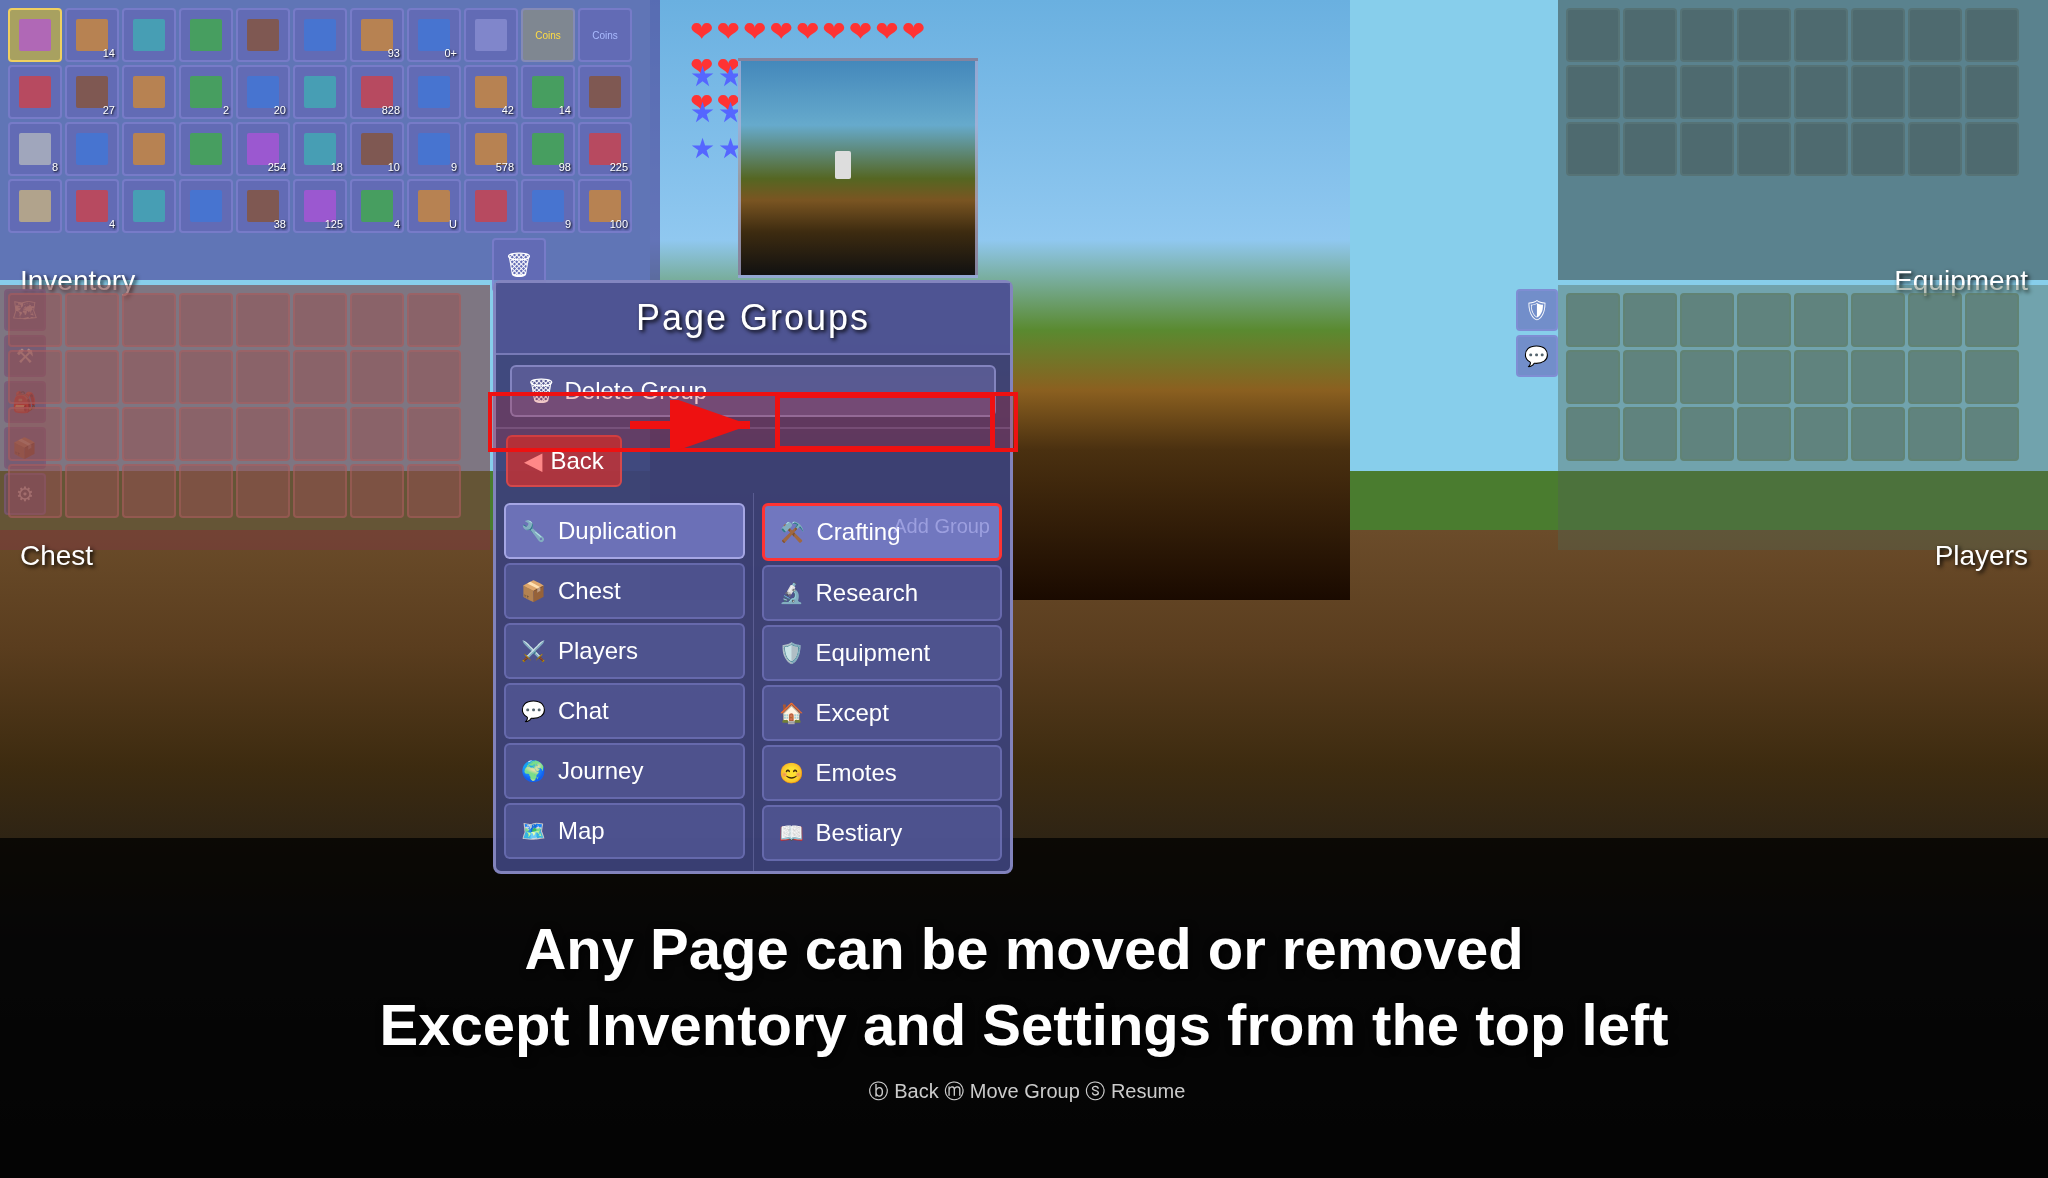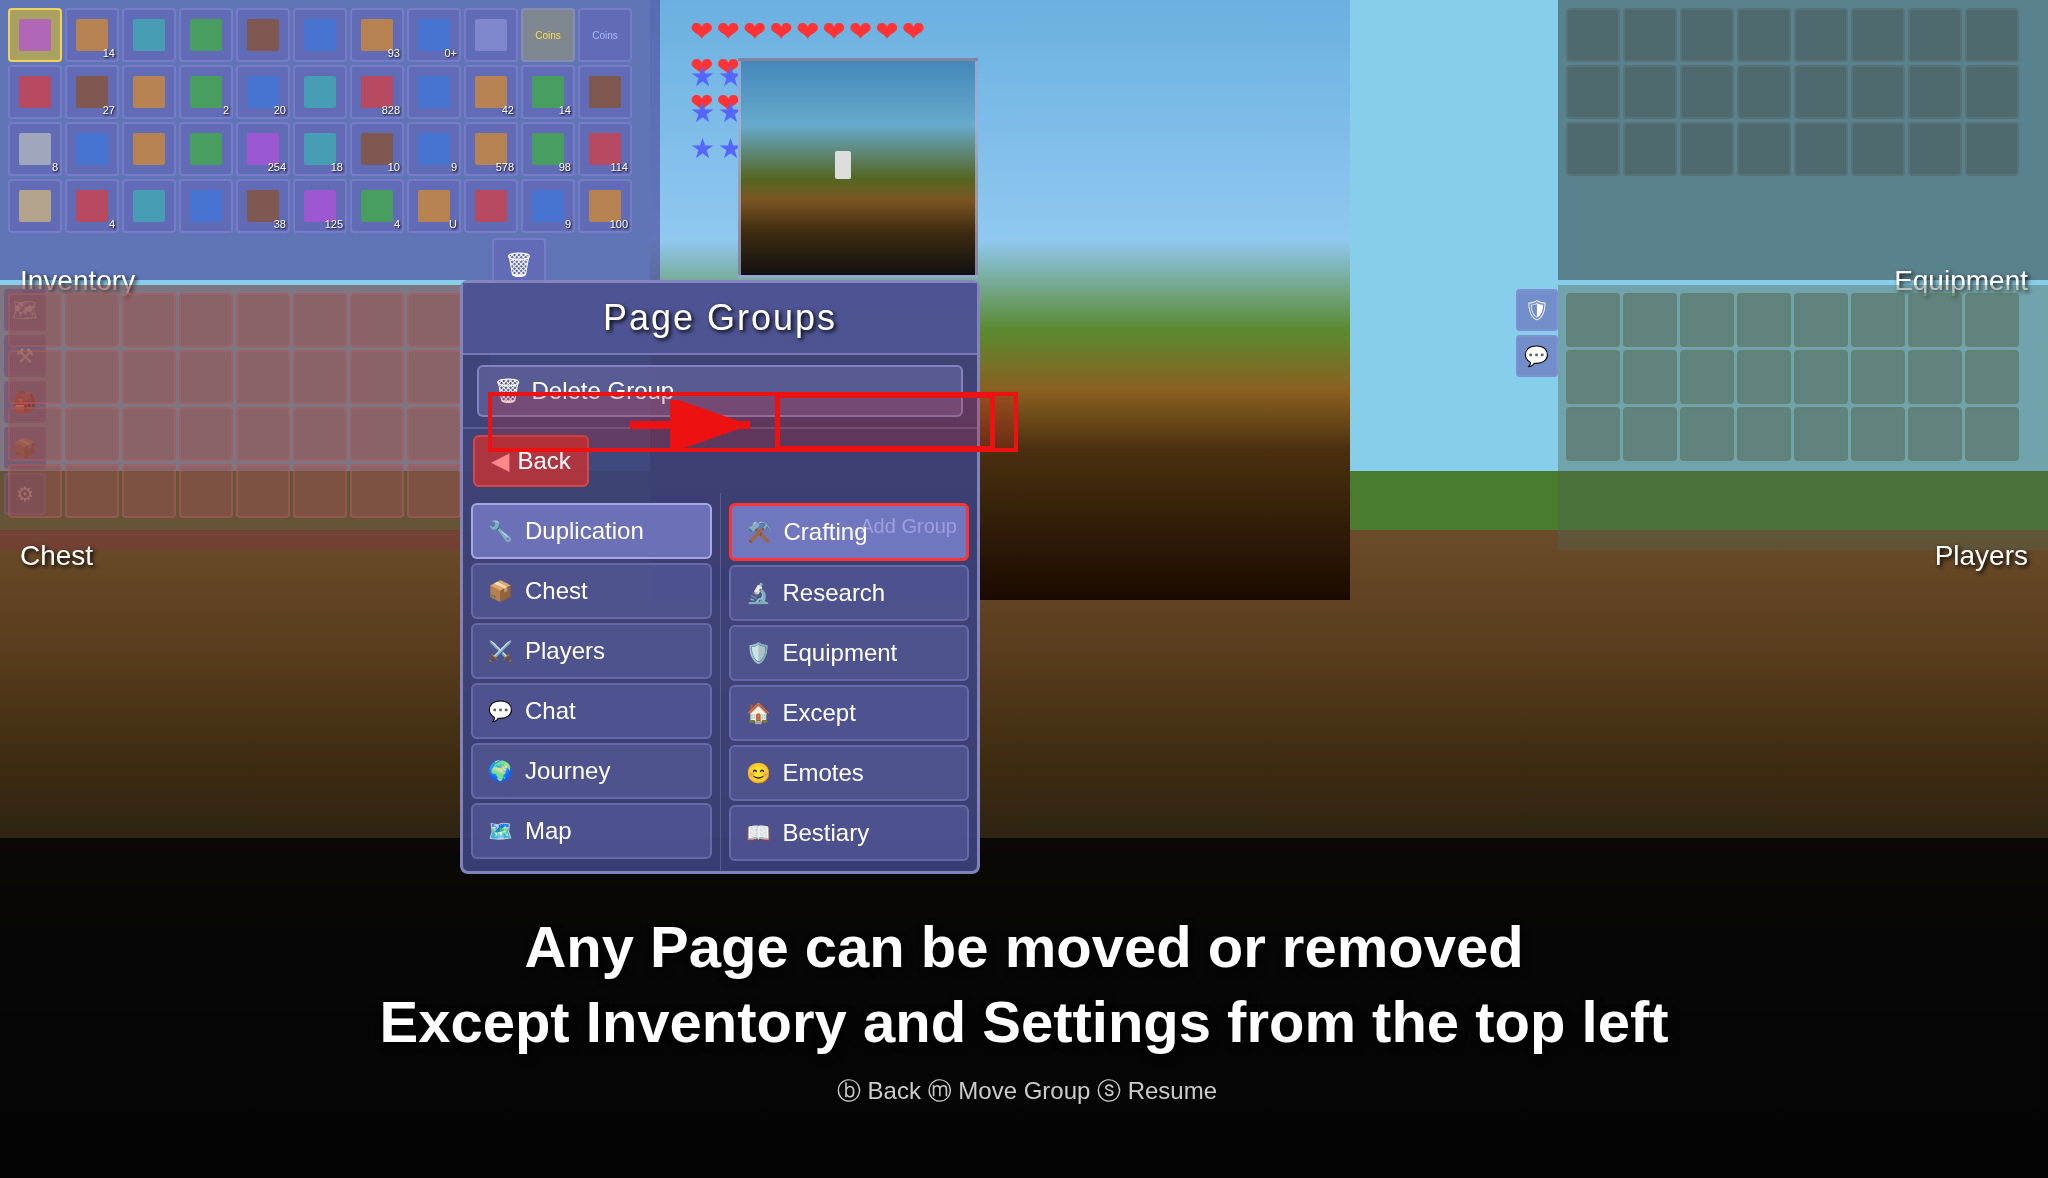--- a/index.html
+++ b/index.html
@@ -37,21 +37,21 @@
       color: white;
       font-size: 58px;
       font-weight: bold;
       text-align: center;
       line-height: 1.3;
       text-shadow: 2px 2px 8px rgba(0,0,0,0.8);
     }
 
     .bottom-text-sub {
       color: #ccc;
-      font-size: 24px;
+      font-size: 20px;
       text-align: center;
       margin-top: 16px;
       margin-left: 6px;
     }
 
     
     .inventory-panel {
       position: absolute;
       left: 0; top: 0;
       width: 660px;
@@ -207,21 +207,21 @@
       top: 540px;
       color: white;
       font-size: 28px;
       text-shadow: 2px 2px 4px black;
     }
 
     
     .modal-overlay {
       position: absolute;
       top: 280px;
-      left: 460px;
+      left: 493px;
       width: 520px;
       background: rgba(60, 65, 120, 0.95);
       border: 3px solid rgba(160, 160, 220, 0.7);
       border-radius: 8px;
       padding: 0;
       z-index: 100;
     }
 
     .modal-title {
       background: rgba(80, 85, 150, 0.9);
@@ -484,21 +484,21 @@
     <div class="inv-slot">
         <div class="slot-icon item-orange"></div>
         <span class="item-count">578</span>
       </div>
     <div class="inv-slot">
         <div class="slot-icon item-green"></div>
         <span class="item-count">98</span>
       </div>
     <div class="inv-slot">
         <div class="slot-icon item-red"></div>
-        <span class="item-count">114</span>
+        <span class="item-count">225</span>
       </div>
 
     <div class="inv-slot">
         <div class="slot-icon" style="background:rgba(255,220,100,0.5)"></div>
       </div>
     <div class="inv-slot">
         <div class="slot-icon item-red"></div>
         <span class="item-count">4</span>
       </div>
     <div class="inv-slot">

